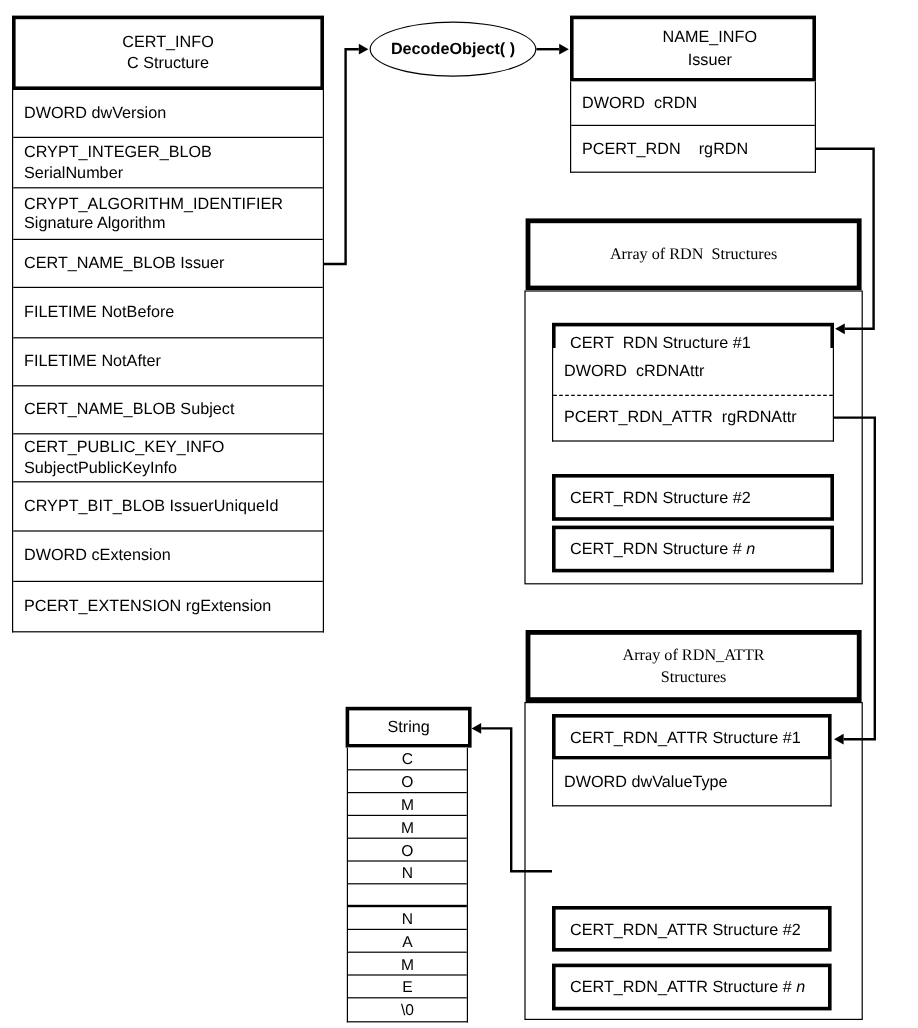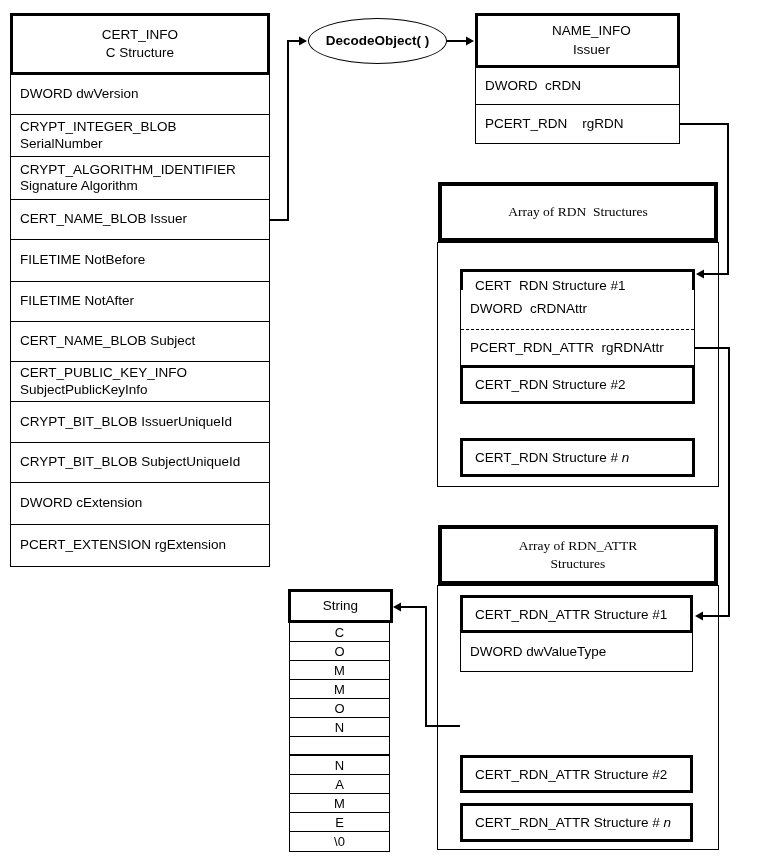--- a/index.html
+++ b/index.html
@@ -67,21 +67,20 @@
 SerialNumber</div>
     <div class="row" style="height:43px">CRYPT_ALGORITHM_IDENTIFIER
 Signature Algorithm</div>
     <div class="row" style="height:40px">CERT_NAME_BLOB Issuer</div>
     <div class="row" style="height:42px">FILETIME NotBefore</div>
     <div class="row" style="height:40px">FILETIME NotAfter</div>
     <div class="row" style="height:40px">CERT_NAME_BLOB Subject</div>
     <div class="row" style="height:40px">CERT_PUBLIC_KEY_INFO
 SubjectPublicKeyInfo</div>
     <div class="row" style="height:41px">CRYPT_BIT_BLOB IssuerUniqueId</div>
-    <div class="row" style="height:40px">CRYPT_BIT_BLOB SubjectUniqueId</div>
     <div class="row" style="height:42px">DWORD cExtension</div>
     <div class="row" style="height:41px">PCERT_EXTENSION rgExtension</div>
   </div>
 
   <div class="ellipse center" style="left:308px;top:18px;width:139px;height:46px;">
     <span>DecodeObject( )</span>
   </div>
 
   <div class="abs thick center" style="left:475px;top:13px;width:205px;height:55px;padding-left:28px;">NAME_INFO
 Issuer</div>
@@ -95,21 +94,21 @@
 
   <div class="abs thick4 center" style="left:438px;top:182px;width:280px;height:60px;">Array of RDN  Structures</div>
 
   <div class="abs thick leftlab" style="left:460px;top:257px;width:235px;height:33px;margin-top:12px;">CERT_RDN Structure #1</div>
 
   <div class="rows" style="left:460px;top:290px;width:235px;">
     <div class="row dashed" style="height:40px">DWORD  cRDNAttr</div>
     <div class="row" style="height:37px">PCERT_RDN_ATTR  rgRDNAttr</div>
   </div>
 
-  <div class="abs thick leftlab" style="left:460px;top:365px;width:235px;height:39px;">CERT_RDN Structure #2</div>
+  <div class="abs thick leftlab" style="left:460px;top:395px;width:235px;height:39px;">CERT_RDN Structure #2</div>
 
   <div class="abs thick leftlab" style="left:460px;top:438px;width:235px;height:39px;">
     <span>CERT_RDN Structure # </span><i>n</i>
   </div>
 
   <div class="abs thin" style="left:437px;top:585px;width:282px;height:265px;"></div>
 
   <div class="abs thick4 center" style="left:438px;top:525px;width:280px;height:60px;">Array of RDN_ATTR
 Structures</div>
 

